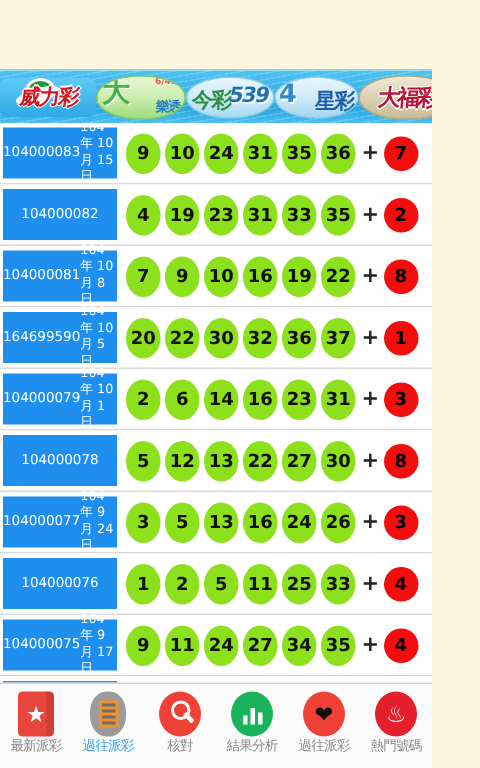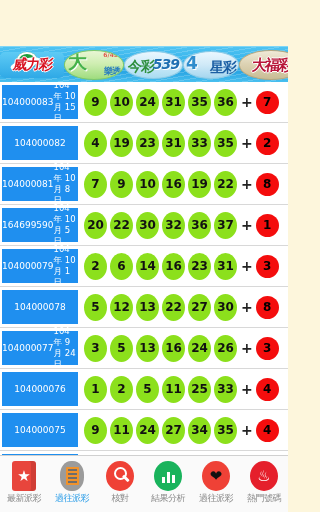--- a/index.html
+++ b/index.html
@@ -347,20 +347,21 @@
           <div class="ball">11</div>
           <div class="ball">25</div>
           <div class="ball">33</div>
           <span class="plus">+</span>
           <div class="ball special">4</div>
         </div>
       </div>
       <div class="row">
         <div class="drawbox">
           <div class="dno">104000075</div>
+          <div class="ddate">104 年 9 月 17 日</div>
         </div>
         <div class="balls">
           <div class="ball">9</div>
           <div class="ball">11</div>
           <div class="ball">24</div>
           <div class="ball">27</div>
           <div class="ball">34</div>
           <div class="ball">35</div>
           <span class="plus">+</span>
           <div class="ball special">4</div>

